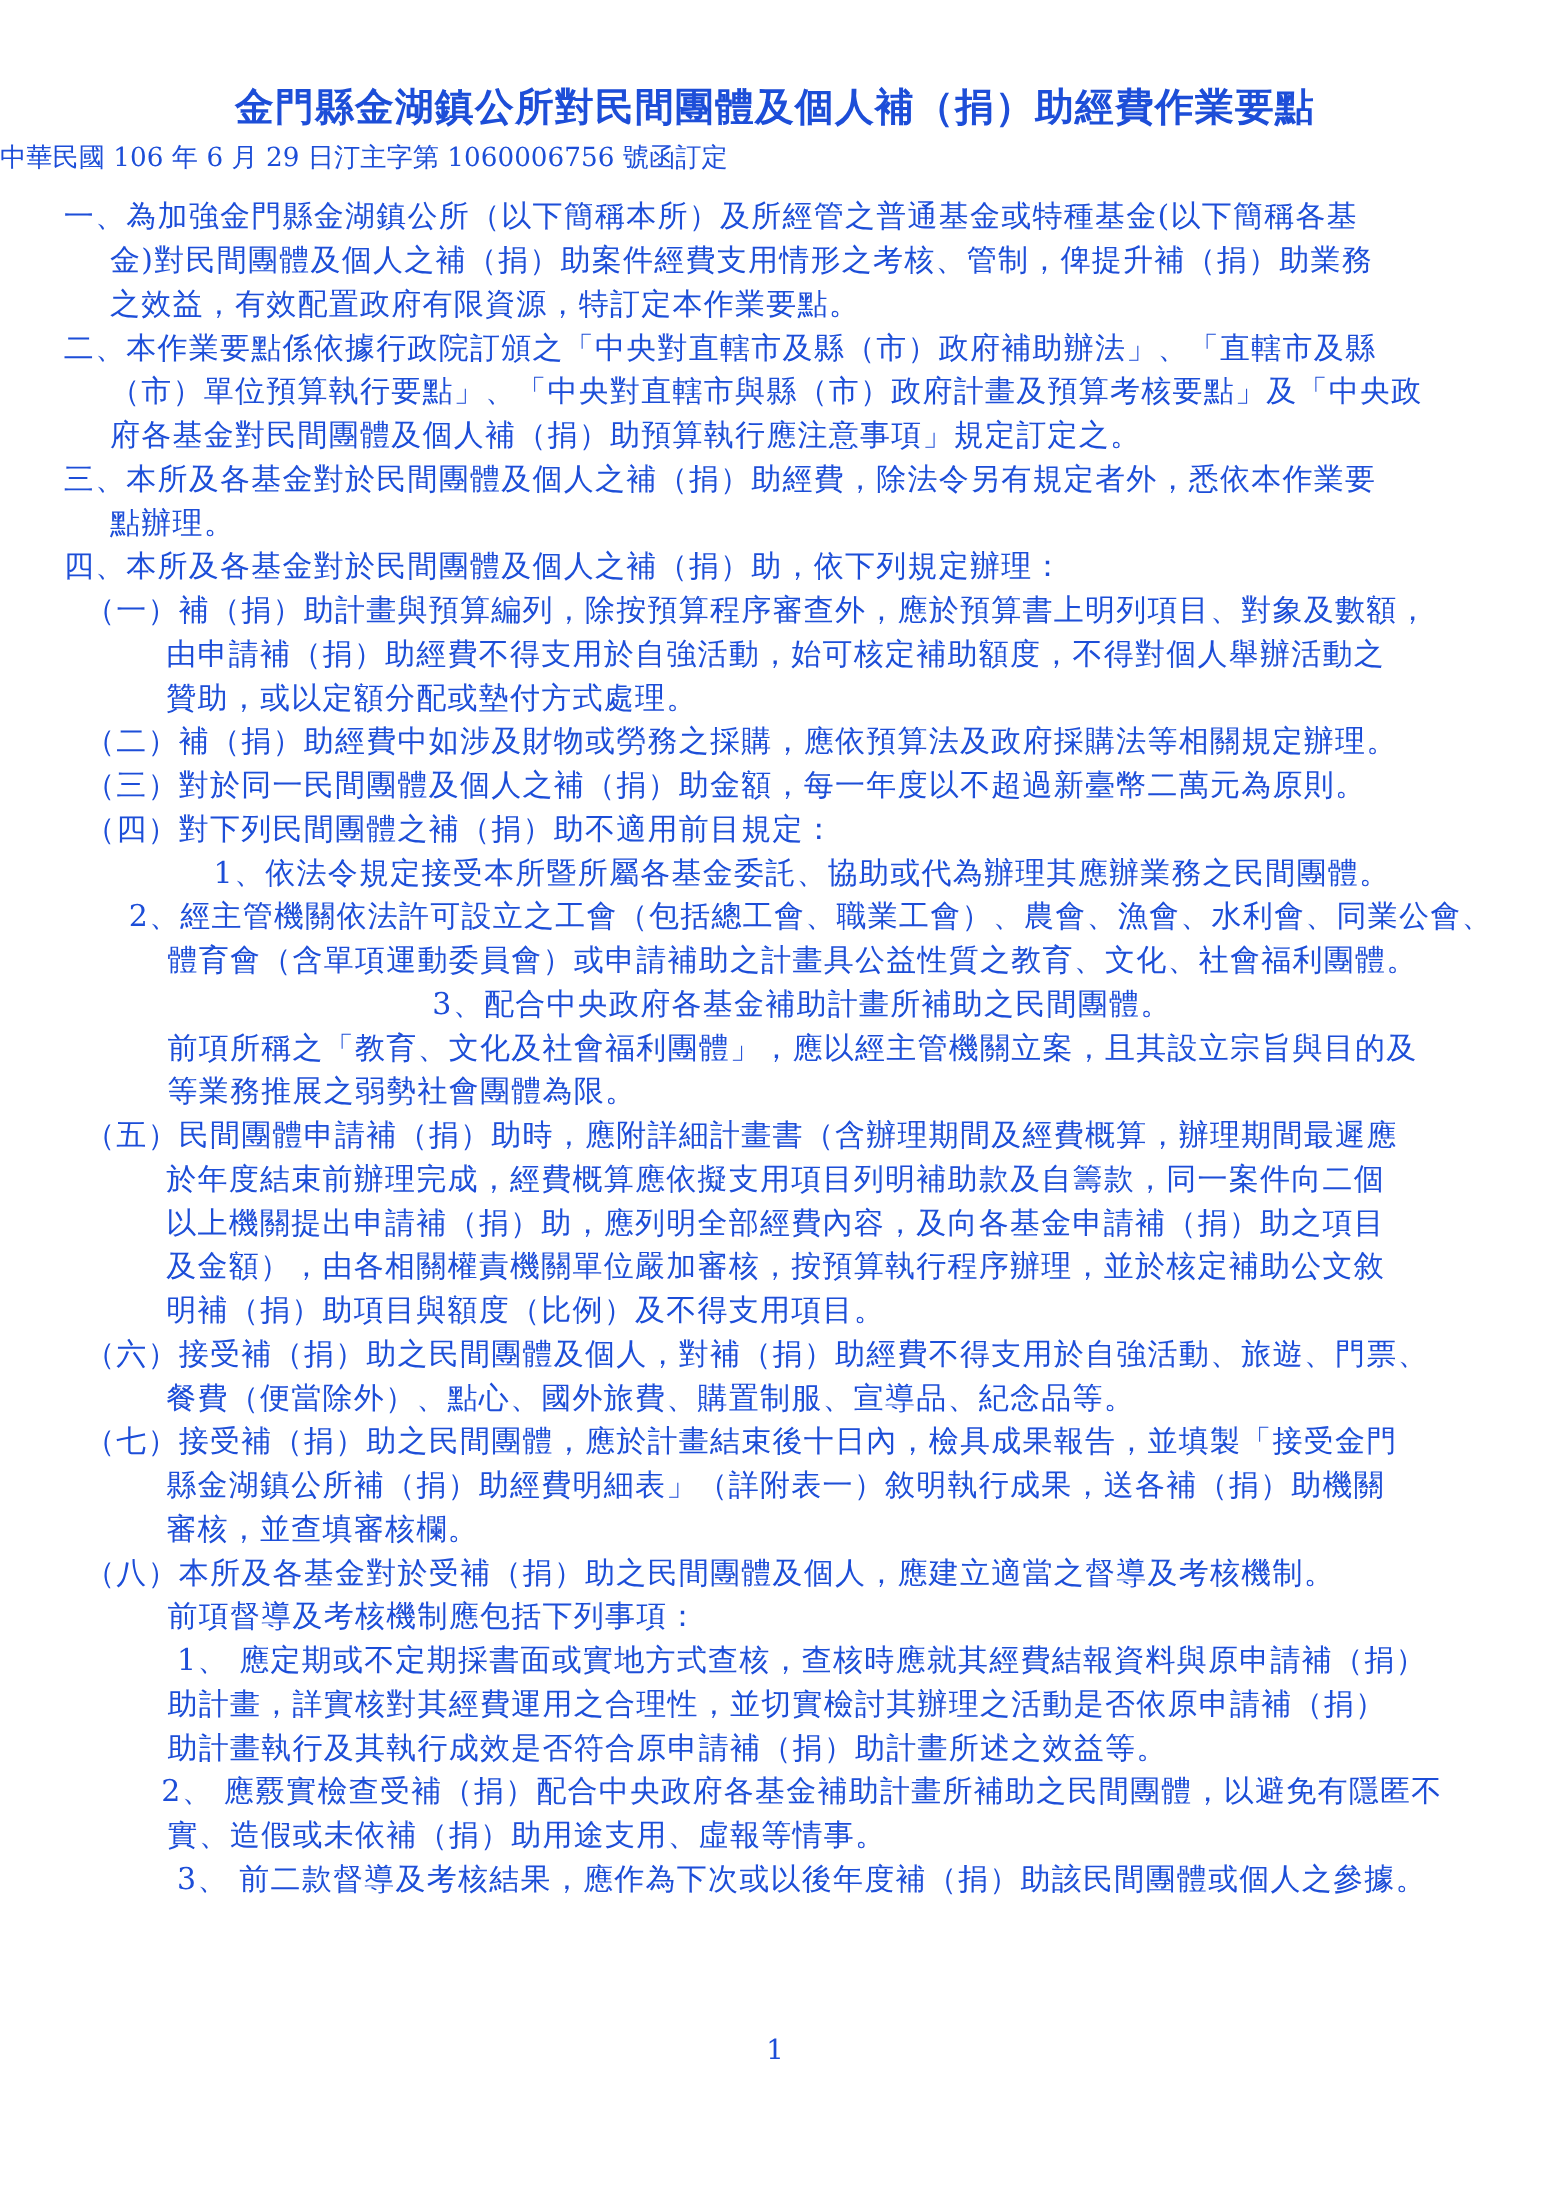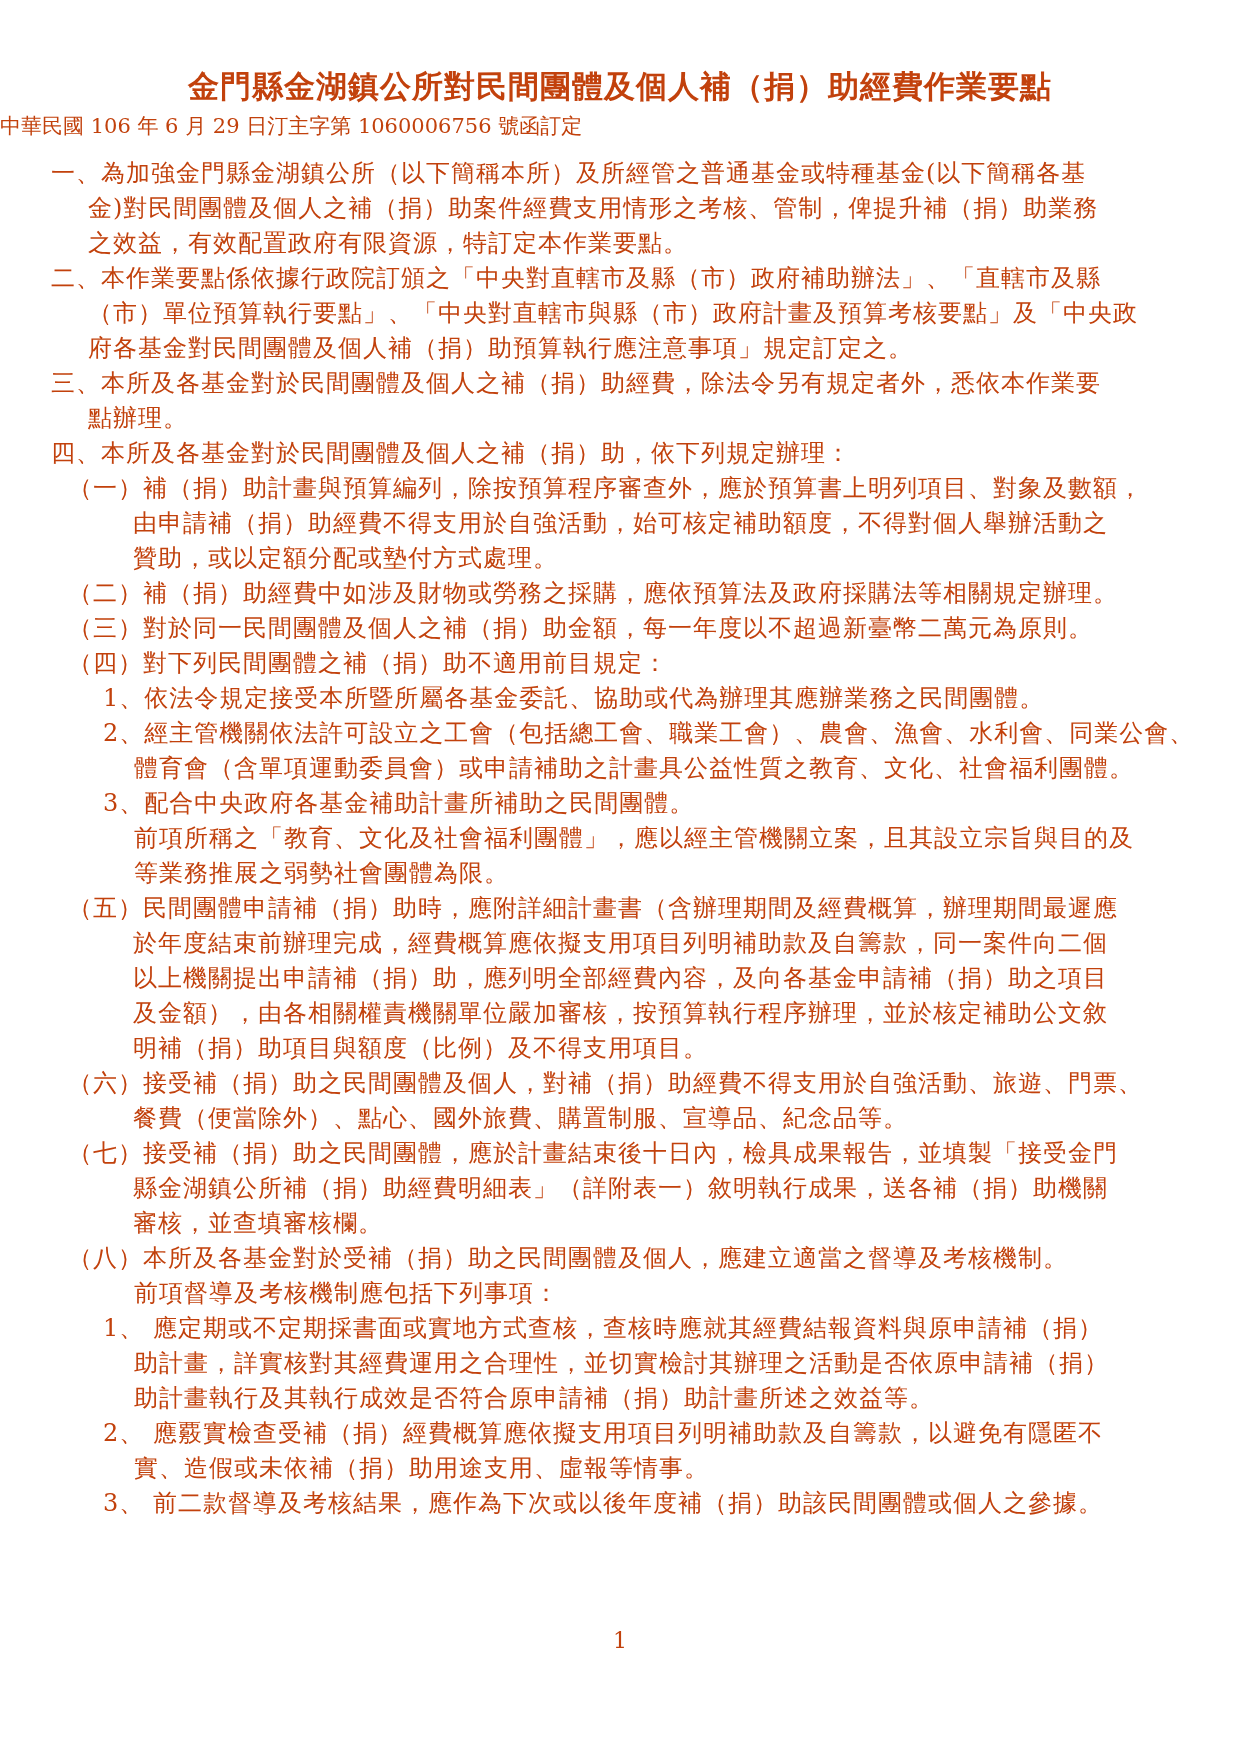--- a/index.html
+++ b/index.html
@@ -6,21 +6,21 @@
     margin: 0;
     padding: 0;
     background: #ffffff;
   }
   .page {
     position: relative;
     width: 1240px;
     height: 1754px;
     margin: 0 auto;
     background: #ffffff;
-    color: #c2410c;
+    color: #1d4ed8;
     font-family: "DejaVu Serif", "Liberation Serif", serif;
     overflow: hidden;
   }
   .doc-title {
     padding-top: 66px;
     text-align: center;
     font-size: 31px;
     font-weight: bold;
     letter-spacing: 1px;
     line-height: 40px;
@@ -43,21 +43,21 @@
     height: 35px;
     letter-spacing: 1px;
     white-space: pre;
   }
   .marker { white-space: pre; }
   
   .l1  { padding-left: 5px;  }
   .l1c { padding-left: 42px; }
   .l2  { padding-left: 22px; }
   .l2c { padding-left: 87px; }
-  .l3  { padding-left: 57px; }
+  .l3  { padding-left: 57px; text-align: center; }
   .l3c { padding-left: 88px; }
   .page-number {
     position: absolute;
     top: 1628px;
     left: 0;
     width: 100%;
     text-align: center;
     font-size: 22px;
   }
 </style>
@@ -97,18 +97,18 @@
       <div class="line l2"><span class="marker">（六）</span><span>接受補（捐）助之民間團體及個人，對補（捐）助經費不得支用於自強活動、旅遊、門票、</span></div>
       <div class="line l2c"><span>餐費（便當除外）、點心、國外旅費、購置制服、宣導品、紀念品等。</span></div>
       <div class="line l2"><span class="marker">（七）</span><span>接受補（捐）助之民間團體，應於計畫結束後十日內，檢具成果報告，並填製「接受金門</span></div>
       <div class="line l2c"><span>縣金湖鎮公所補（捐）助經費明細表」（詳附表一）敘明執行成果，送各補（捐）助機關</span></div>
       <div class="line l2c"><span>審核，並查填審核欄。</span></div>
       <div class="line l2"><span class="marker">（八）</span><span>本所及各基金對於受補（捐）助之民間團體及個人，應建立適當之督導及考核機制。</span></div>
       <div class="line l3c"><span>前項督導及考核機制應包括下列事項：</span></div>
       <div class="line l3"><span class="marker">1、</span><span> 應定期或不定期採書面或實地方式查核，查核時應就其經費結報資料與原申請補（捐）</span></div>
       <div class="line l3c"><span>助計畫，詳實核對其經費運用之合理性，並切實檢討其辦理之活動是否依原申請補（捐）</span></div>
       <div class="line l3c"><span>助計畫執行及其執行成效是否符合原申請補（捐）助計畫所述之效益等。</span></div>
-      <div class="line l3"><span class="marker">2、</span><span> 應覈實檢查受補（捐）經費概算應依擬支用項目列明補助款及自籌款，以避免有隱匿不</span></div>
+      <div class="line l3"><span class="marker">2、</span><span> 應覈實檢查受補（捐）配合中央政府各基金補助計畫所補助之民間團體，以避免有隱匿不</span></div>
       <div class="line l3c"><span>實、造假或未依補（捐）助用途支用、虛報等情事。</span></div>
       <div class="line l3"><span class="marker">3、</span><span> 前二款督導及考核結果，應作為下次或以後年度補（捐）助該民間團體或個人之參據。</span></div>
     </div>
   <div class="page-number">1</div>
 </div>
 
 </body></html>

